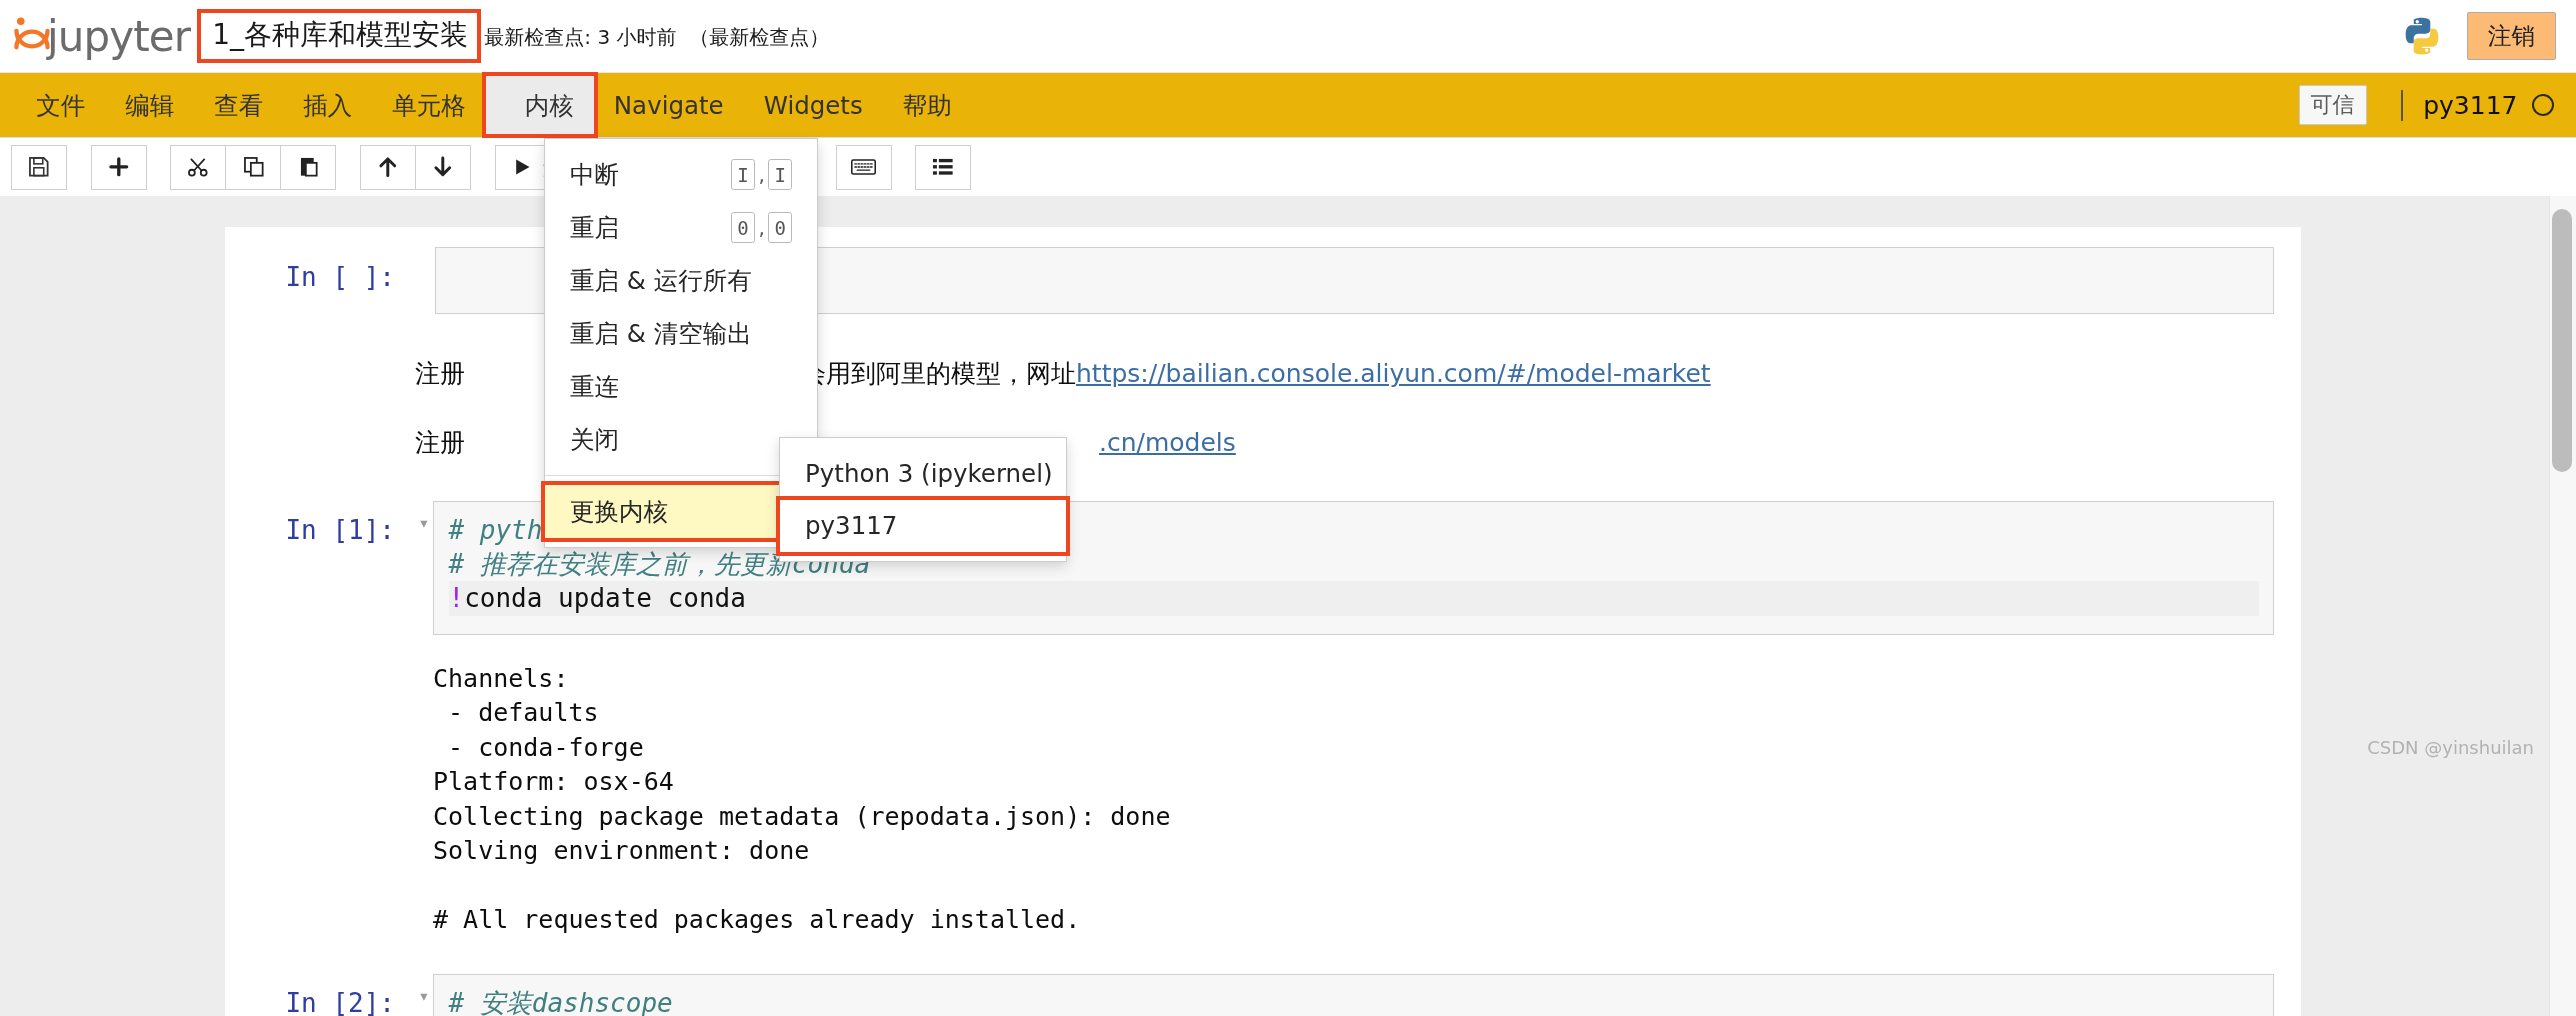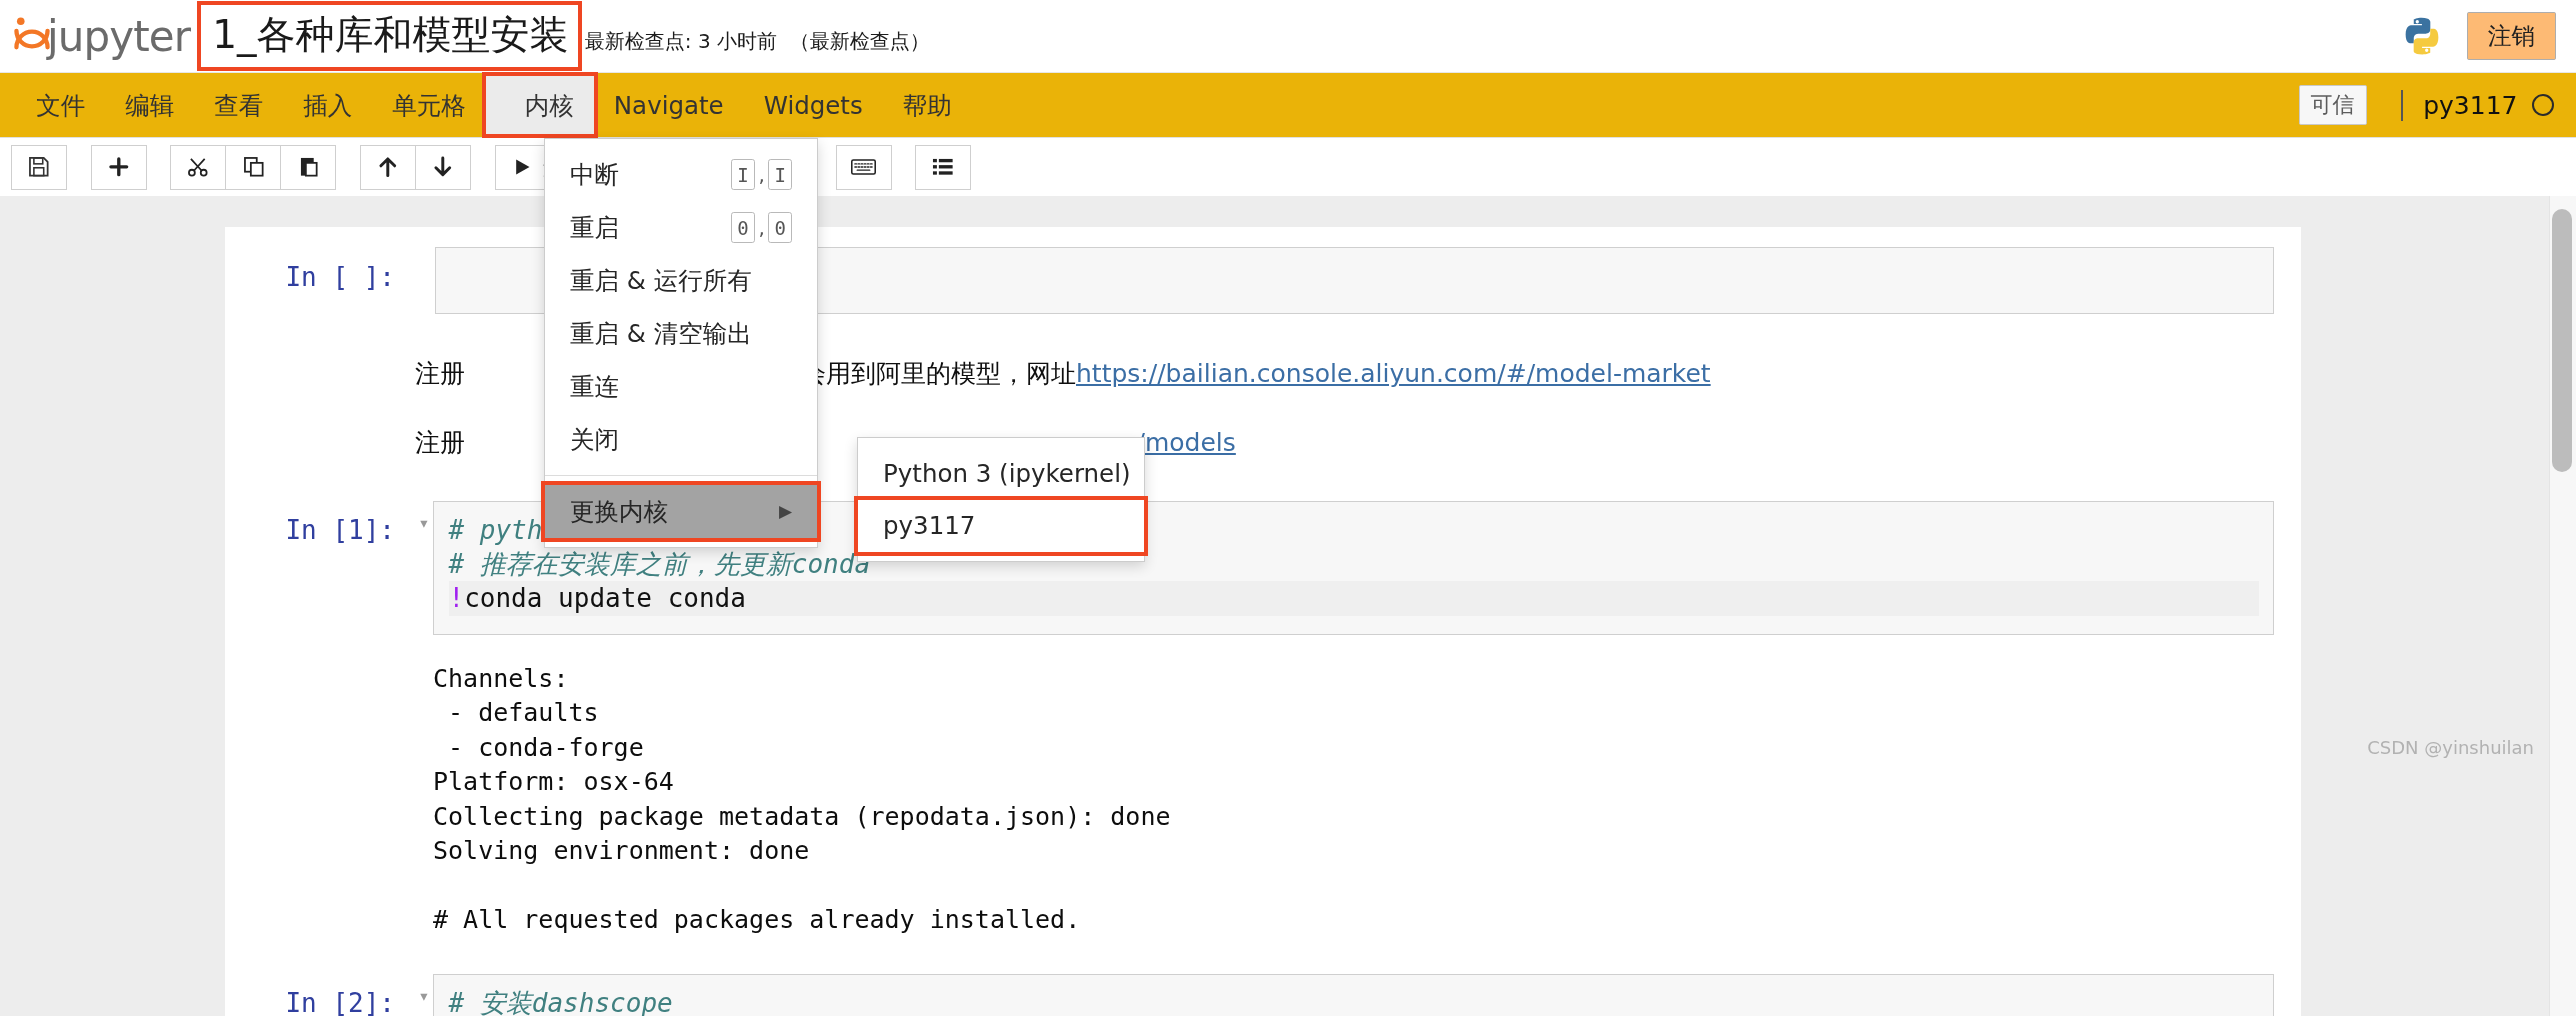--- a/index.html
+++ b/index.html
@@ -20,21 +20,21 @@
   }
   .jup-logo { display: flex; align-items: center; margin-left: 12.7px; }
   .jup-mark { width: 38px; height: 40px; position: relative; display: block; }
   .jup-word {
     font-size: 42px; color: #6b6b6b; letter-spacing: -0.9px;
     font-family: "DejaVu Sans", sans-serif; font-weight: 400;
     line-height: 1; margin-left: -3.6px; margin-top: 1.8px;
   }
   .nb-title-wrap { position: relative; margin-left: 11px; display: flex; align-items: baseline; }
   .nb-title {
-    font-size: 39px; color: #1a1a1a; font-weight: 400;
+    font-size: 28px; color: #1a1a1a; font-weight: 400;
     padding: 3.6px 9px 5.4px 11px; white-space: nowrap;
     font-family: "DejaVu Sans", sans-serif;
   }
   .hl-box { outline: 4.5px solid #ef4622; outline-offset: 0px; }
   .ckpt {
     font-size: 20px; color: #1c1c1c; margin-left: 7.3px; white-space: nowrap;
     font-family: "DejaVu Sans", sans-serif;
   }
   .ckpt .paren { margin-left: 12.7px; }
   .header-right {
@@ -154,35 +154,35 @@
   .dropdown {
     position: absolute; background: #ffffff; border: 0.9px solid #ccc;
     box-shadow: 0 5.4px 12.7px rgba(0,0,0,0.16); z-index: 60; padding: 9px 0;
   }
   #kernel-menu { left: 544px; top: 138px; width: 274px; }
   .dd-item {
     display: flex; align-items: center; justify-content: space-between;
     padding: 10px 25px; font-size: 24.5px; color: #262626; cursor: pointer;
     white-space: nowrap; font-family: "DejaVu Sans", sans-serif;
   }
-  .dd-item.active { background: #a3a3a3; }
+  .dd-item.active { background: #fef9c3; }
   .dd-item.marked { outline: 4.5px solid #ef4622; position: relative; z-index: 2; }
   .dd-sep { height: 0.9px; background: #dcdcdc; margin: 9px 0; }
   .kbd-grp { display: flex; align-items: center; gap: 3.6px; margin-left: 36px; }
   .kbd {
     border: 0.9px solid #b9b9b9; border-radius: 2.7px; min-width: 23.6px; height: 31px;
     display: inline-flex; align-items: center; justify-content: center;
     font-family: "DejaVu Sans Mono", monospace; font-size: 19px; color: #555;
     padding: 0 4.5px;
   }
   .kbd-comma { font-size: 20px; color: #555; }
   .caret-right { font-size: 17px; color: #444; margin-left: 40px; }
 
   #kernel-submenu {
-    left: 857px; top: 437px; width: 288px;
+    left: 779px; top: 437px; width: 288px;
   }
   .dd-item-sub { padding: 11.8px 25px; font-size: 24.5px; }
 
   .watermark {
     position: absolute; right: 42px; bottom: 12.7px; font-size: 18px;
     color: #b2b2b2; font-family: "DejaVu Sans", sans-serif; z-index: 70;
   }
 </style>
 </head>
 <body>

